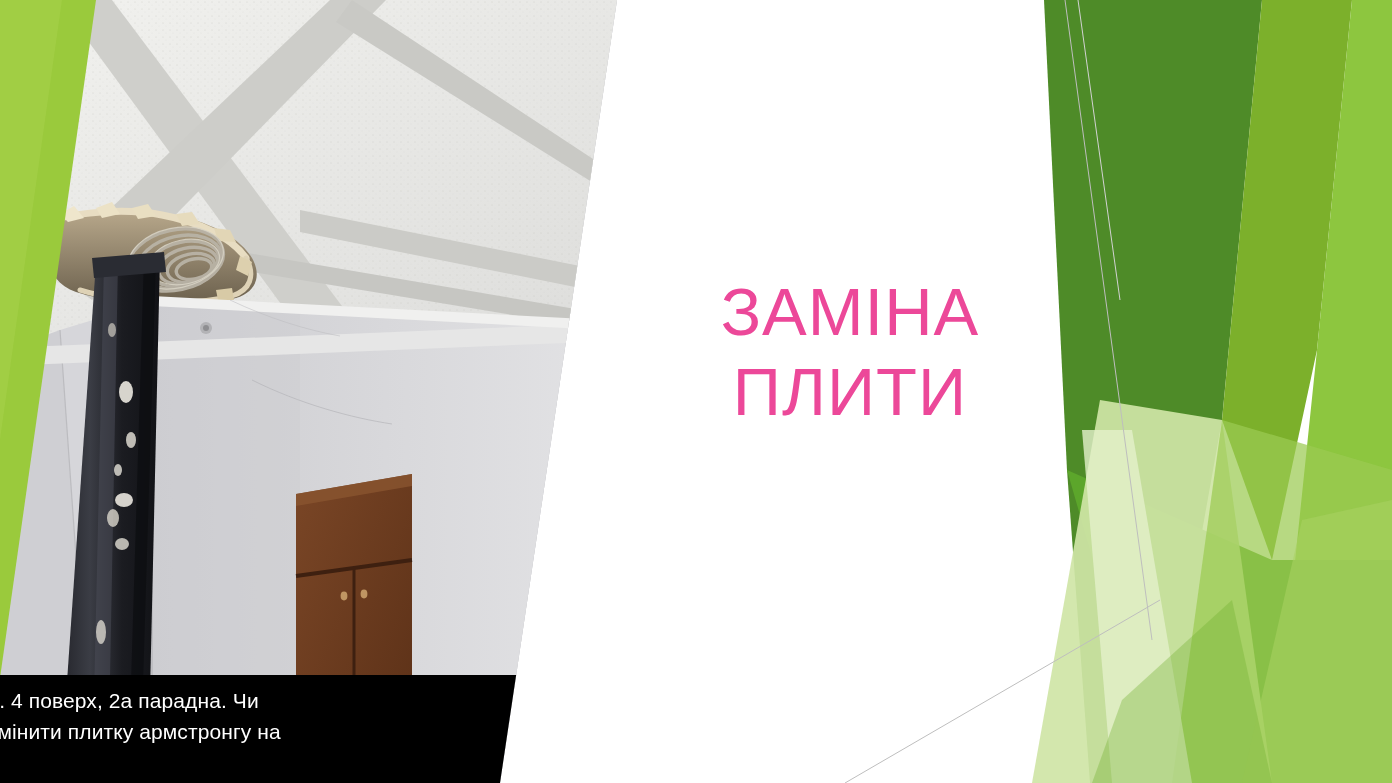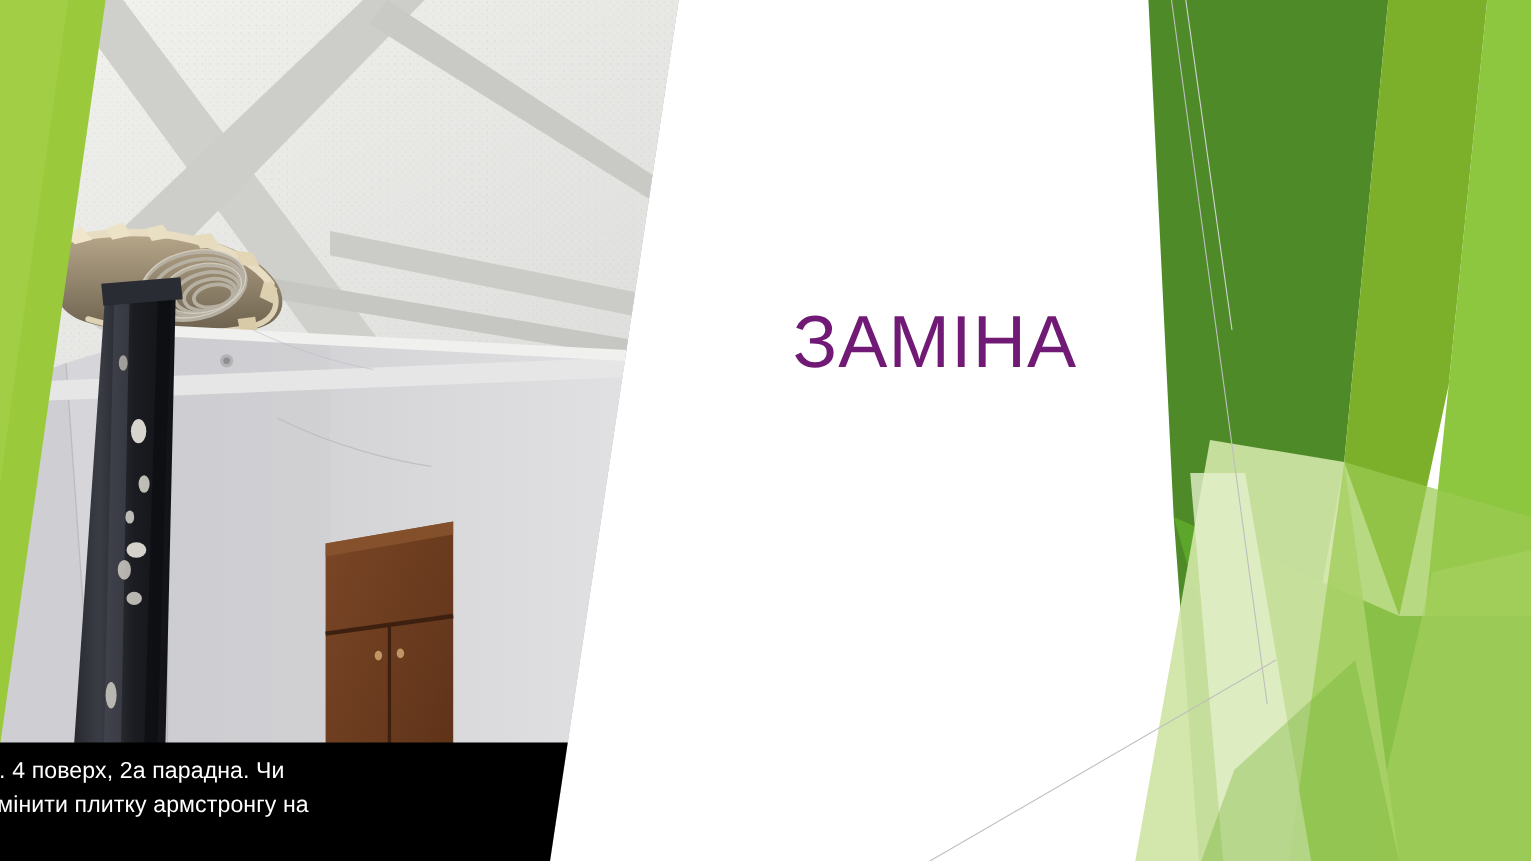--- a/index.html
+++ b/index.html
@@ -43,21 +43,21 @@
     font-size:21px;line-height:31px;white-space:nowrap;
     margin-left:-24px;font-weight:400;letter-spacing:.1px;
   }
 
   
   .title-box{
     position:absolute;left:640px;top:272px;width:420px;height:220px;
     display:flex;flex-direction:column;align-items:center;justify-content:flex-start;
   }
   .title-line{
-    font-size:67px;line-height:80px;color:#701a75;font-weight:400;
+    font-size:67px;line-height:80px;color:#ec4899;font-weight:400;
     letter-spacing:1px;text-align:center;white-space:nowrap;
   }
 </style>
 </head>
 <body>
 
 <div class="slide">
 
   <div class="facets">
     <svg viewBox="0 0 420 783" preserveAspectRatio="none">
@@ -217,15 +217,16 @@
     </svg>
 
     <div class="caption">
       <div class="caption-line">ня. 4 поверх, 2а парадна. Чи</div>
       <div class="caption-line">замінити плитку армстронгу на</div>
     </div>
   </div>
 
   <div class="title-box">
     <div class="title-line">ЗАМІНА</div>
+    <div class="title-line">ПЛИТИ</div>
   </div>
 
 </div>
 
 </body></html>

